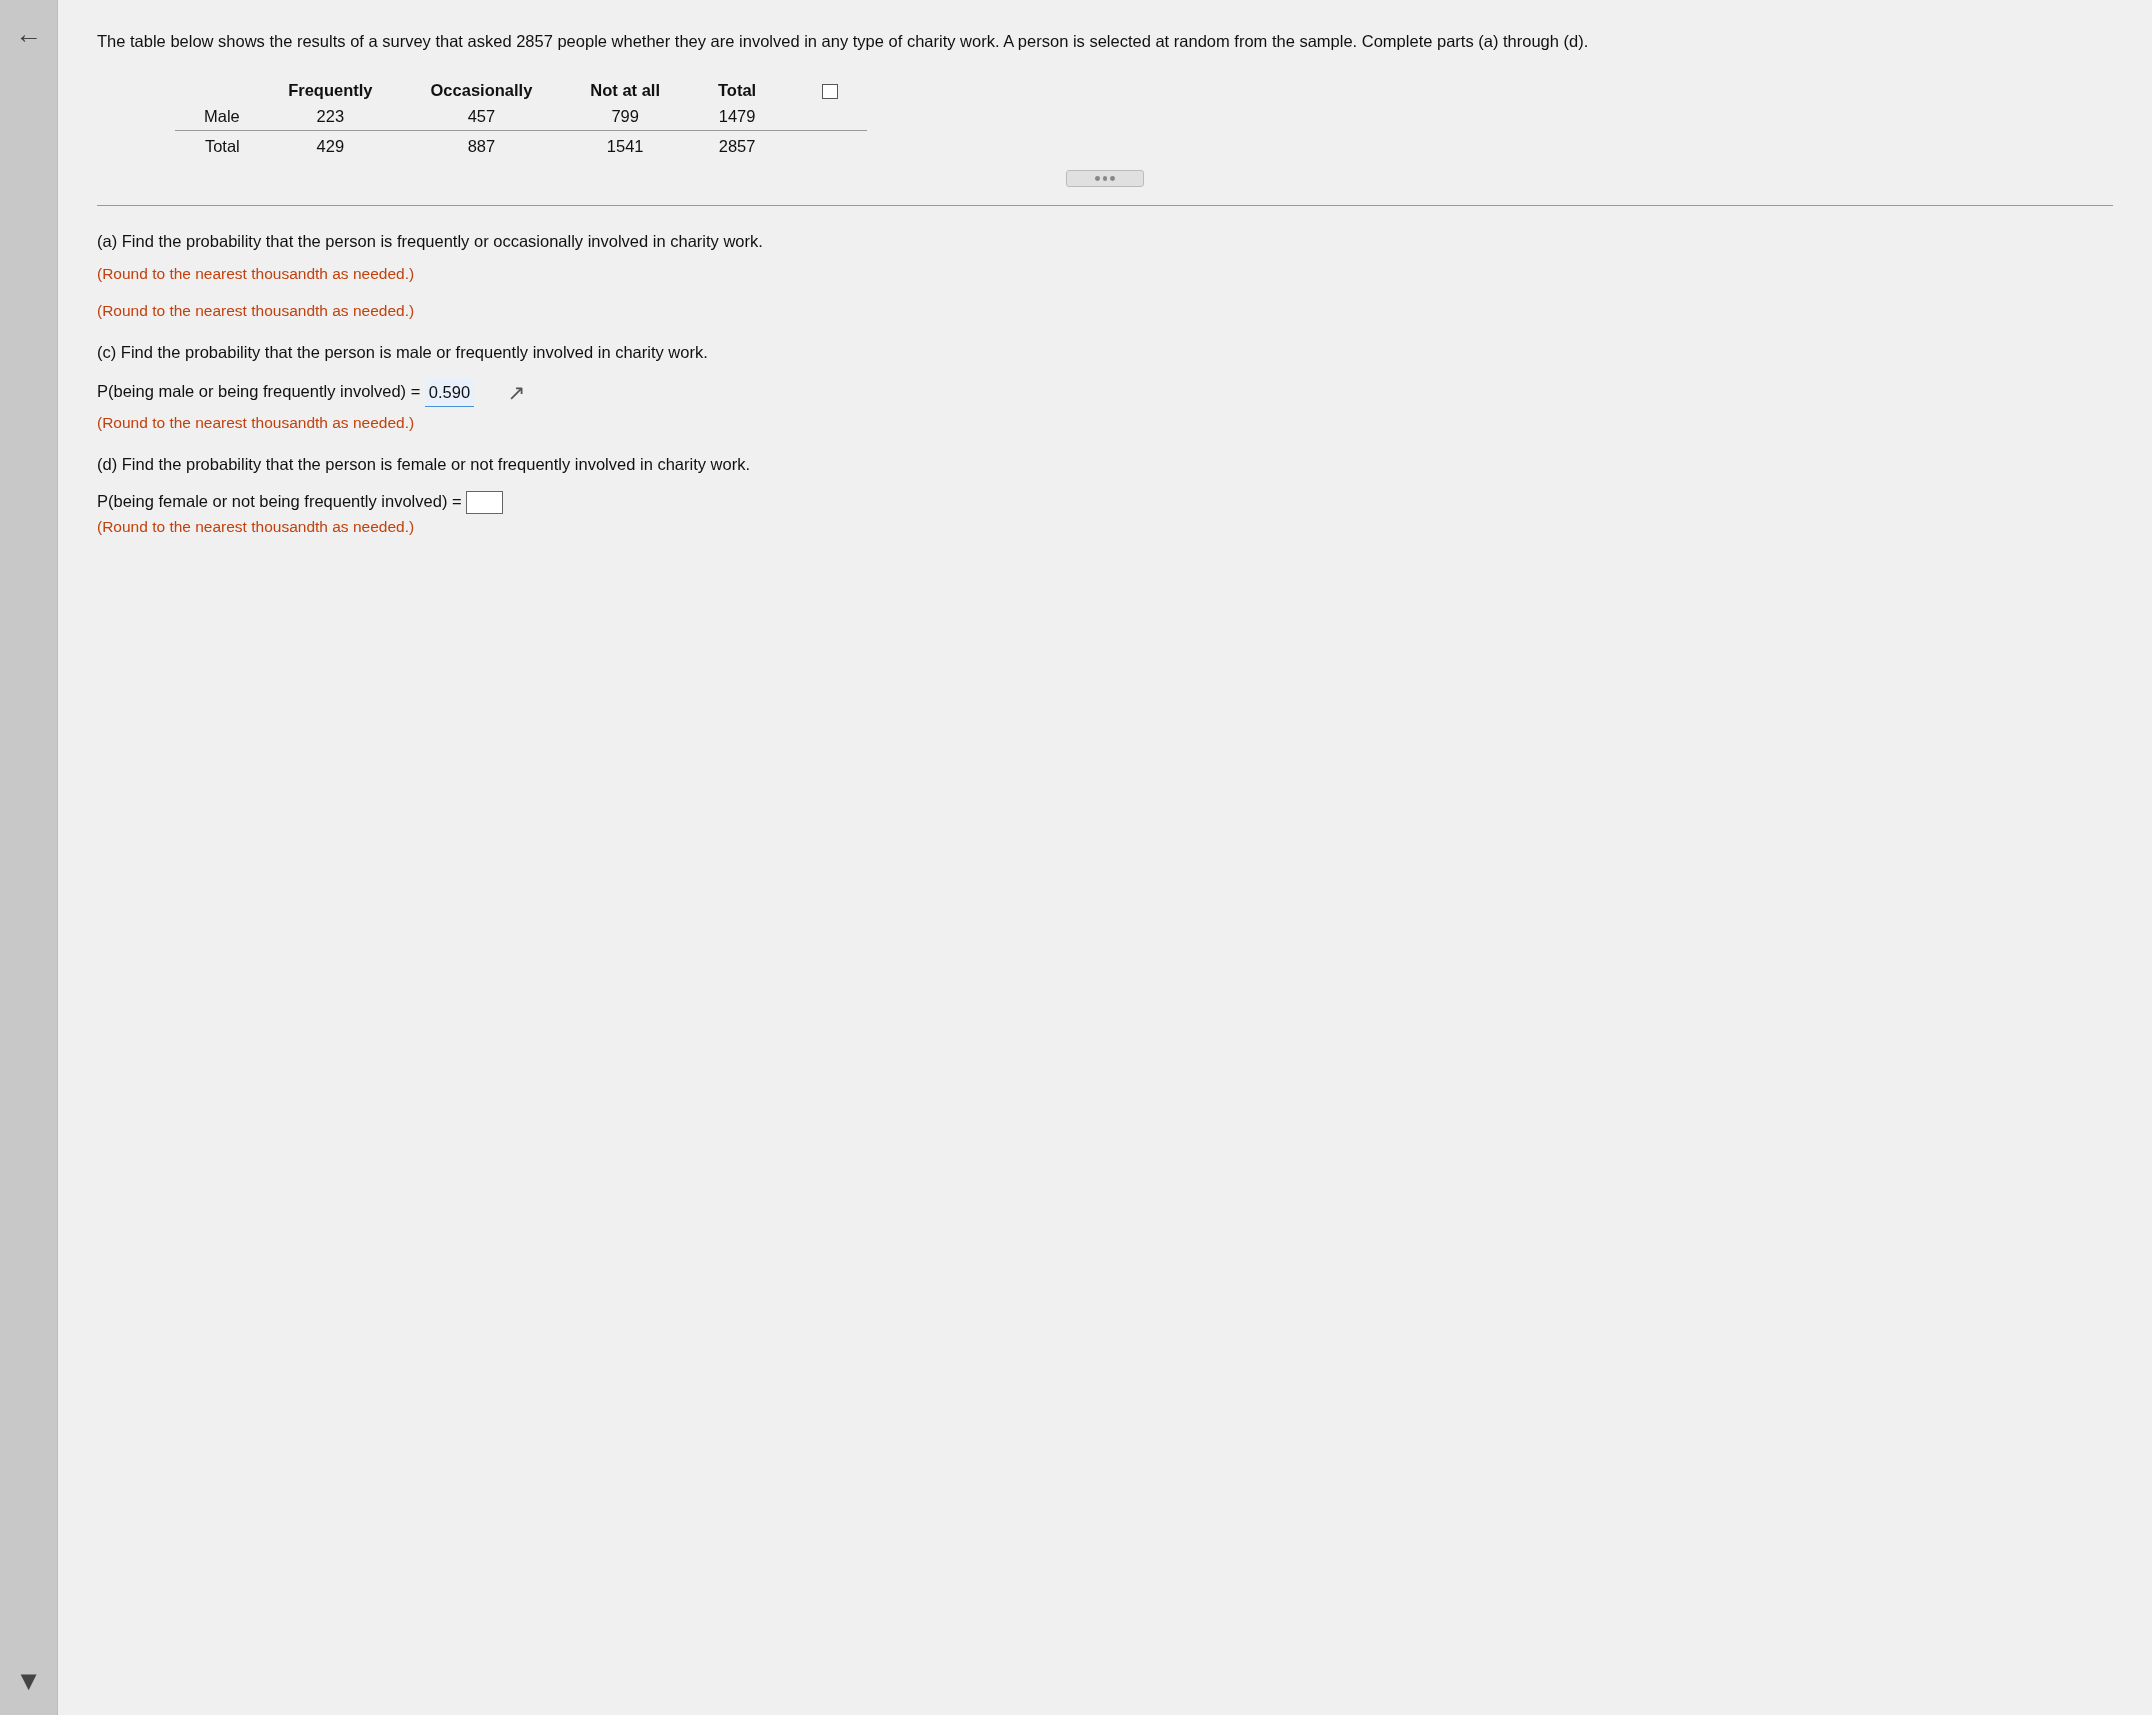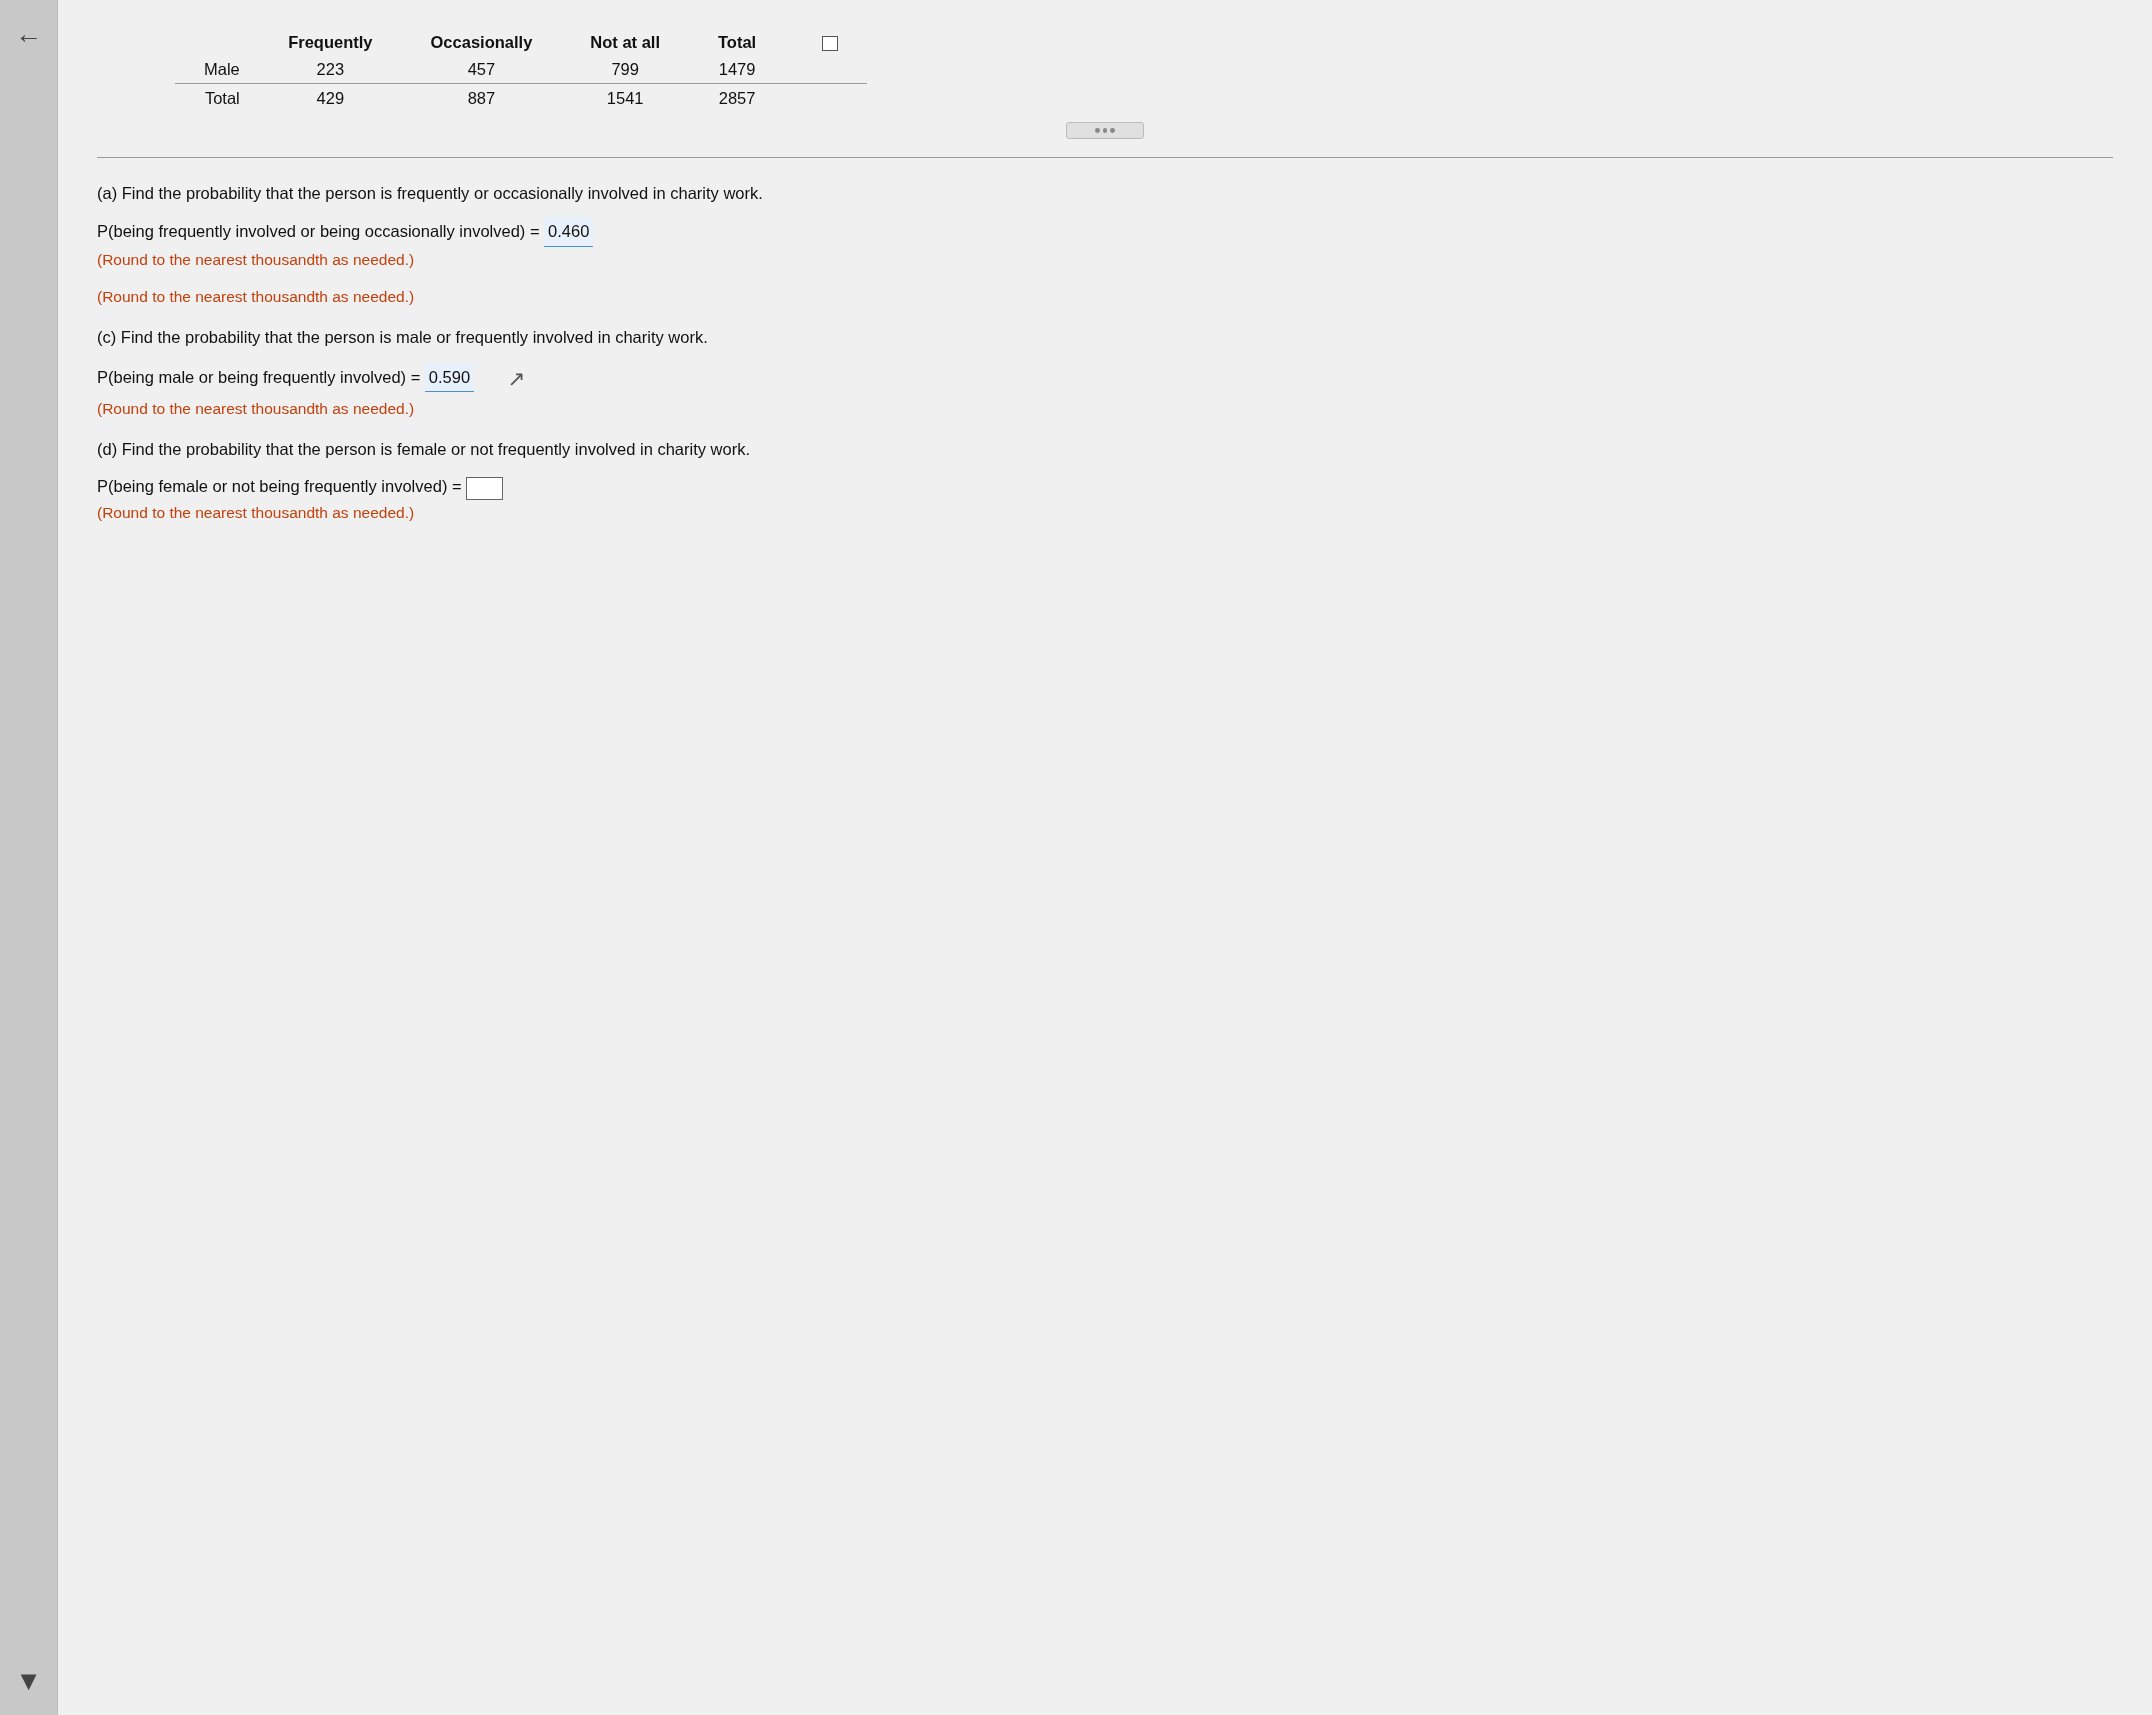--- a/index.html
+++ b/index.html
@@ -190,20 +190,21 @@
 </head>
 <body>
 
 <div class="left-bar">
   <span class="left-bar-arrow">←</span>
   <span class="left-bar-arrow-bottom">▼</span>
 </div>
 
 <div class="main-content">
 
+  <p class="intro-text">The table below shows the results of a survey that asked 2857 people whether they are involved in any type of charity work. A person is selected at random from the sample. Complete parts (a) through (d).</p>
 
   <div class="table-container">
     <table>
       <thead>
         <tr>
           <td></td>
           <td class="col-header">Frequently</td>
           <td class="col-header">Occasionally</td>
           <td class="col-header">Not at all</td>
           <td class="col-header">Total</td>
@@ -238,23 +239,20 @@
         <div class="scroll-dot"></div>
         <div class="scroll-dot"></div>
       </div>
     </div>
   </div>
 
   <hr class="horizontal-line">
 
   <div class="section">
     <p class="section-question">(a) Find the probability that the person is frequently or occasionally involved in charity work.</p>
-    <p class="section-answer">
-      <span>P(being frequently involved or being occasionally involved) = </span><span class="answer-value">0.460</span>
-    </p>
     <p class="section-note">(Round to the nearest thousandth as needed.)</p>
   </div>
 
   <div class="section">
     <p class="section-note">(Round to the nearest thousandth as needed.)</p>
   </div>
 
   <div class="section">
     <p class="section-question">(c) Find the probability that the person is male or frequently involved in charity work.</p>
     <p class="section-answer">

